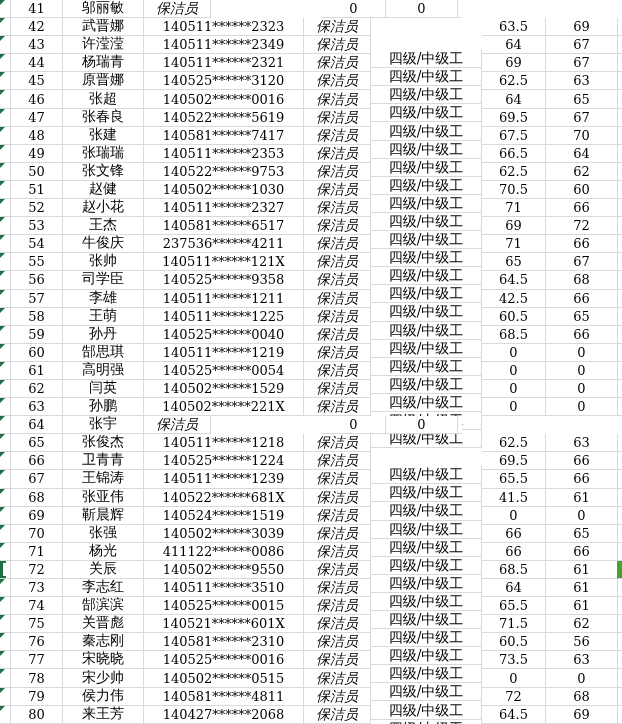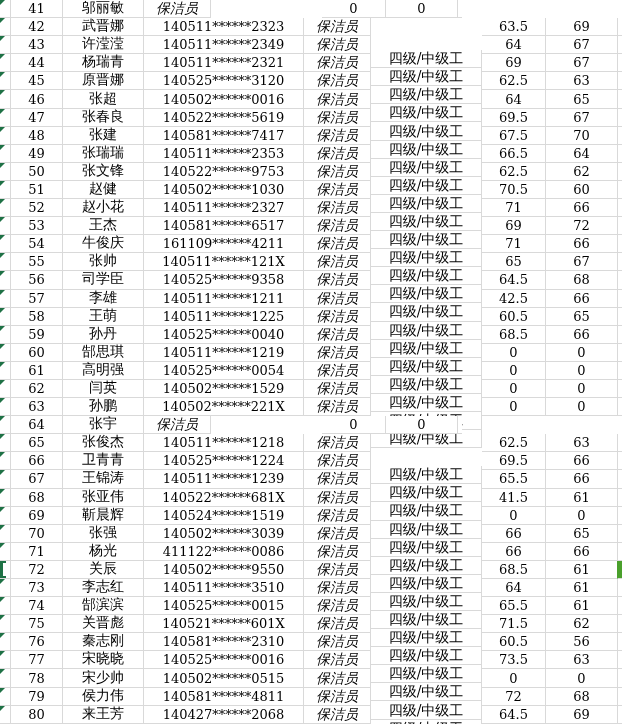--- a/index.html
+++ b/index.html
@@ -225,21 +225,21 @@
     <div class="cell colG">69</div>
     <div class="cell colH">72</div>
     <div class="cell colI"></div>
   </div>
       <div class="row">
     <div class="cell colA">
       <span class="tri"></span>
     </div>
     <div class="cell colB">54</div>
     <div class="cell colC">牛俊庆</div>
-    <div class="cell colD">161109******4211</div>
+    <div class="cell colD">237536******4211</div>
     <div class="cell colE">保洁员</div>
     <div class="cell colF">四级/中级工</div>
     <div class="cell colG">71</div>
     <div class="cell colH">66</div>
     <div class="cell colI"></div>
   </div>
       <div class="row">
     <div class="cell colA">
       <span class="tri"></span>
     </div>

